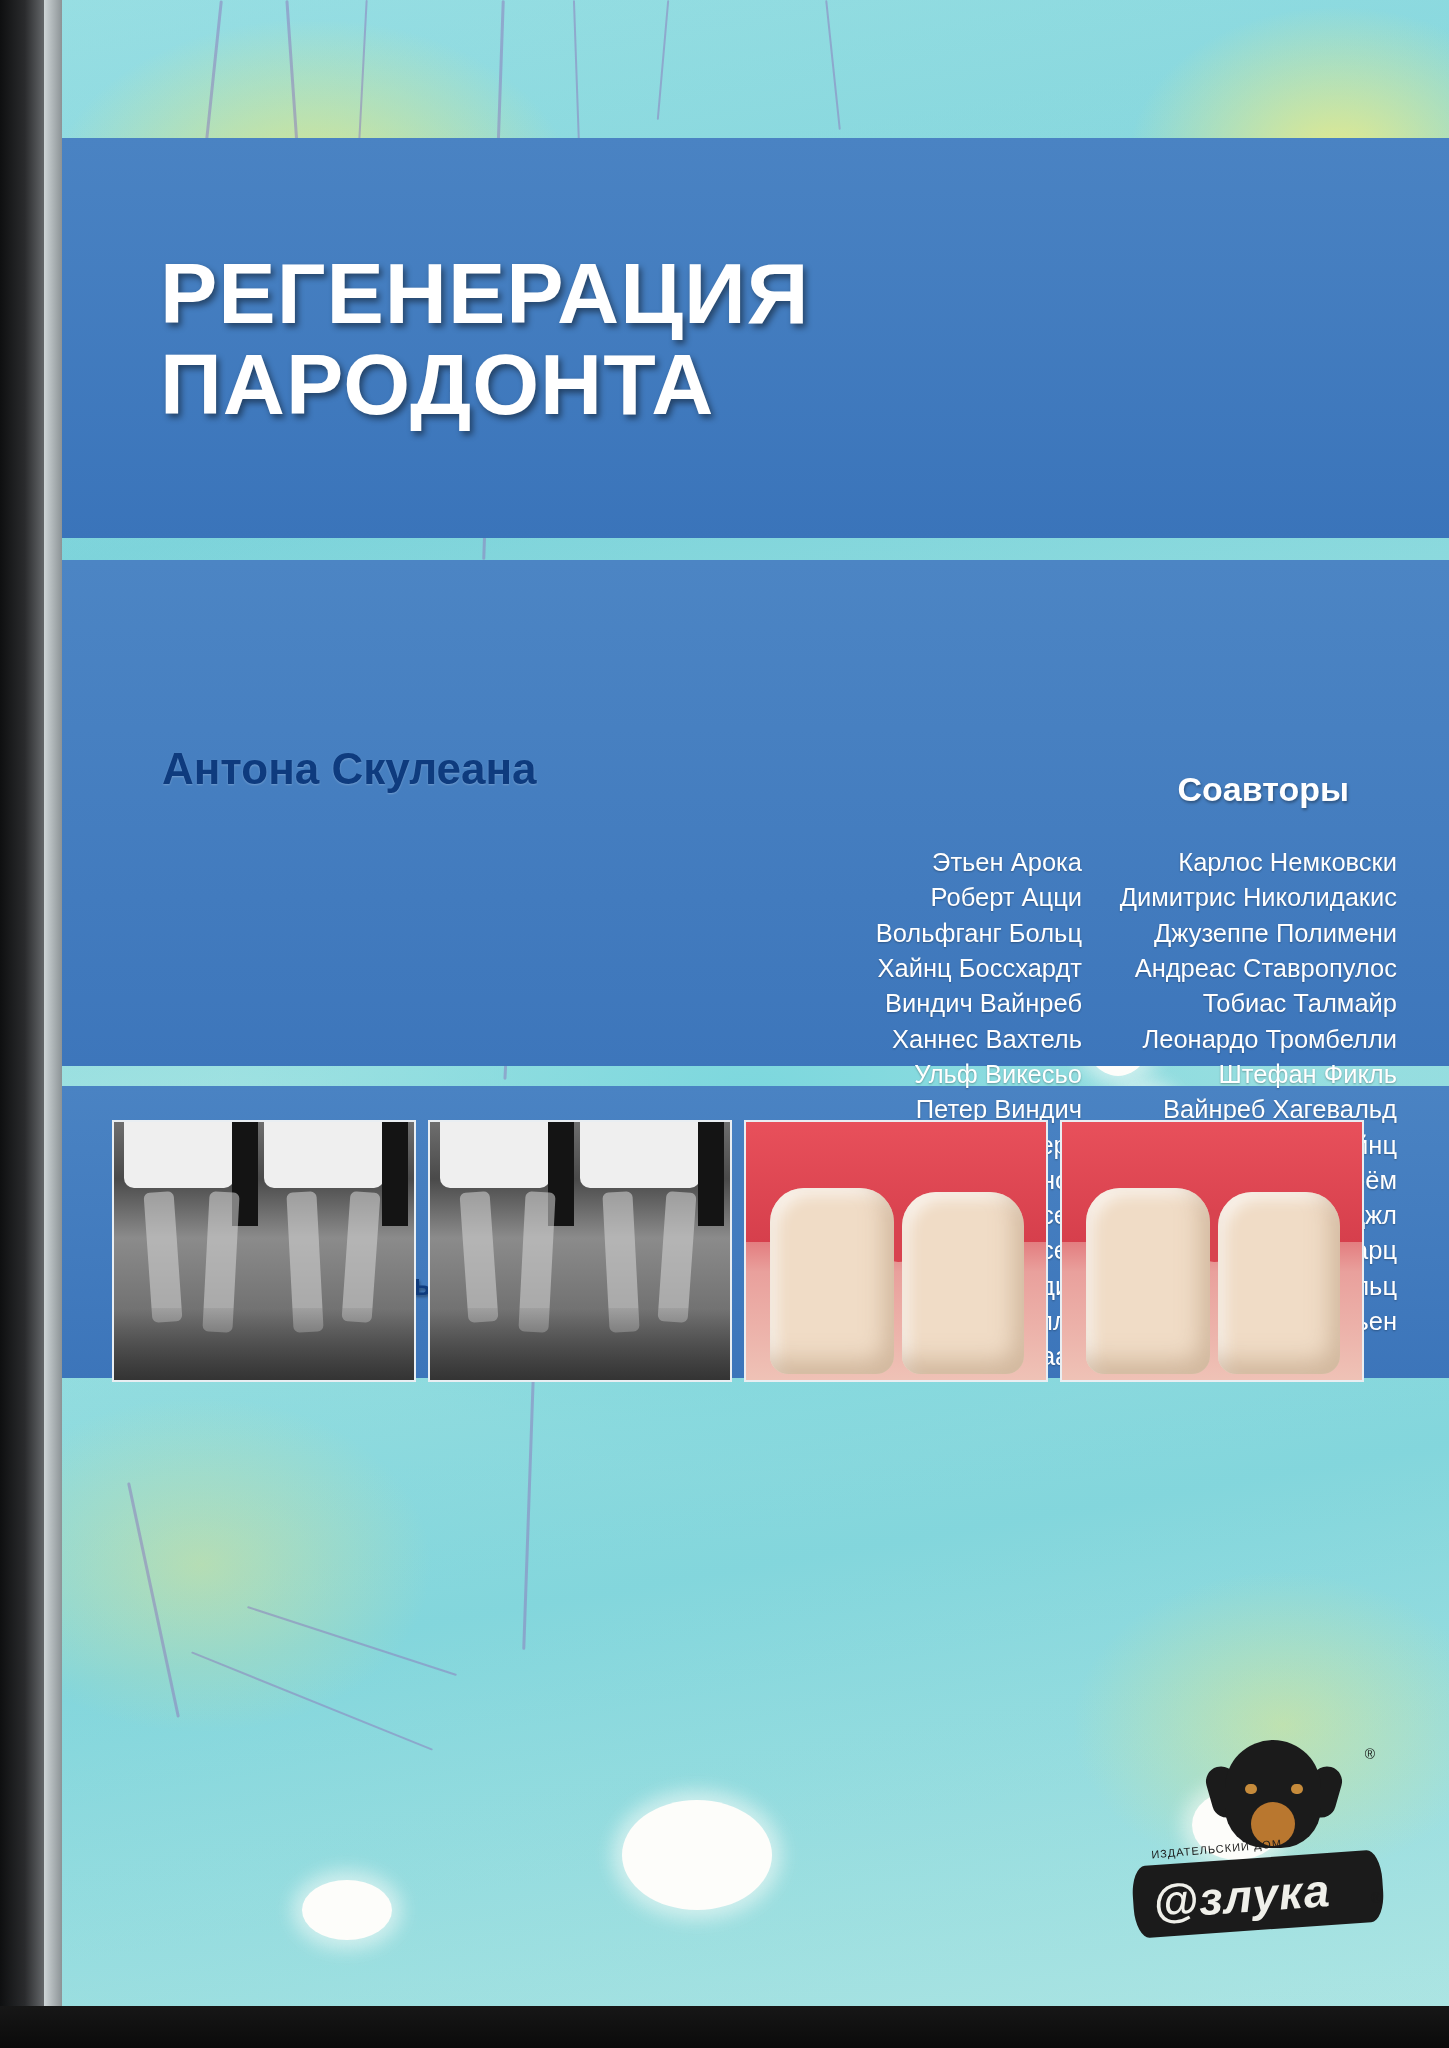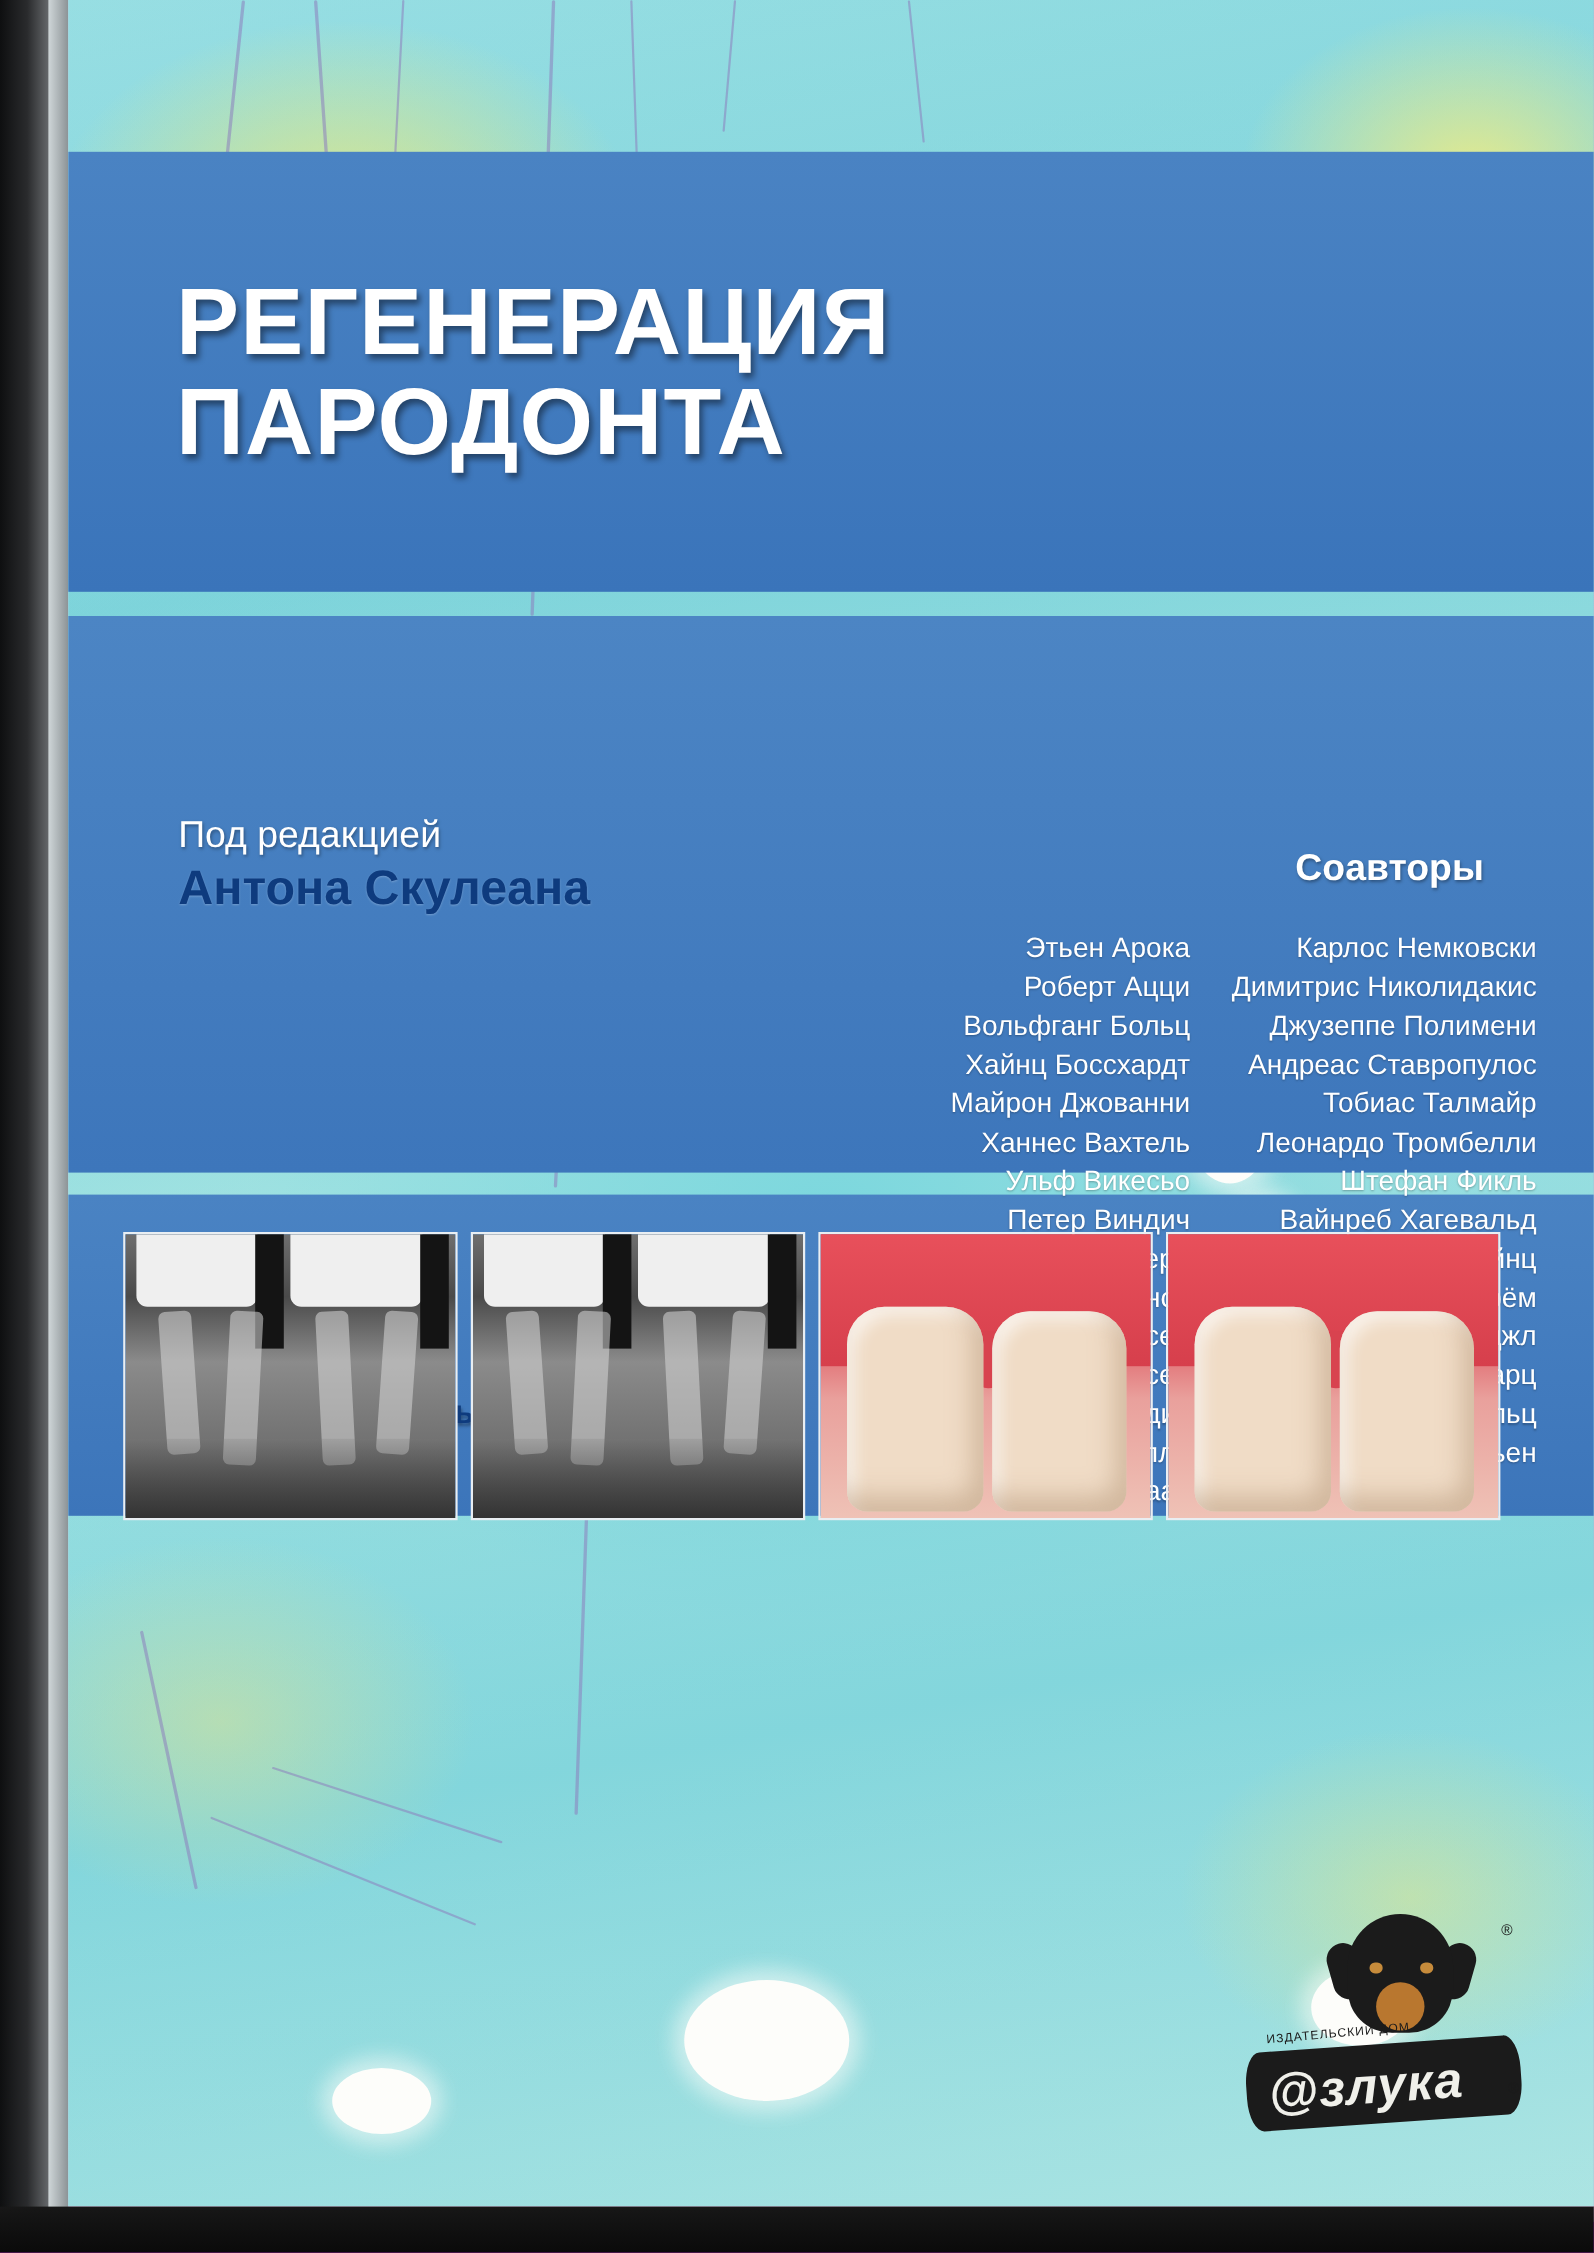--- a/index.html
+++ b/index.html
@@ -160,32 +160,31 @@
     <div class="band band-title"></div>
     <div class="band band-authors"></div>
     <div class="band band-photos"></div>
 
     <h1 class="title">
       <span>РЕГЕНЕРАЦИЯ</span>
       <span class="l2">ПАРОДОНТА</span>
     </h1>
 
     <div class="editor-block">
-      <div class="editor-label">Под редакцией</div>
       <div class="editor-name">Антона Скулеана</div>
     </div>
 
     <div class="coauth-title">Соавторы</div>
 
     <div class="col col-a">
       <div>Этьен Арока</div>
       <div>Роберт Ацци</div>
       <div>Вольфганг Больц</div>
       <div>Хайнц Боссхардт</div>
-      <div>Майрон Джованни</div>
+      <div>Виндич Вайнреб</div>
       <div>Ханнес Вахтель</div>
       <div>Ульф Викесьо</div>
       <div>Петер Виндич</div>
       <div>Иштван Гера</div>
       <div>Никос Донос</div>
       <div>Карин Йепсен</div>
       <div>Сорен Йепсен</div>
       <div>Андреас Ксиропаидис</div>
       <div>Джованни Кьянтелла</div>
       <div>Петтер Лингстадаас</div>

